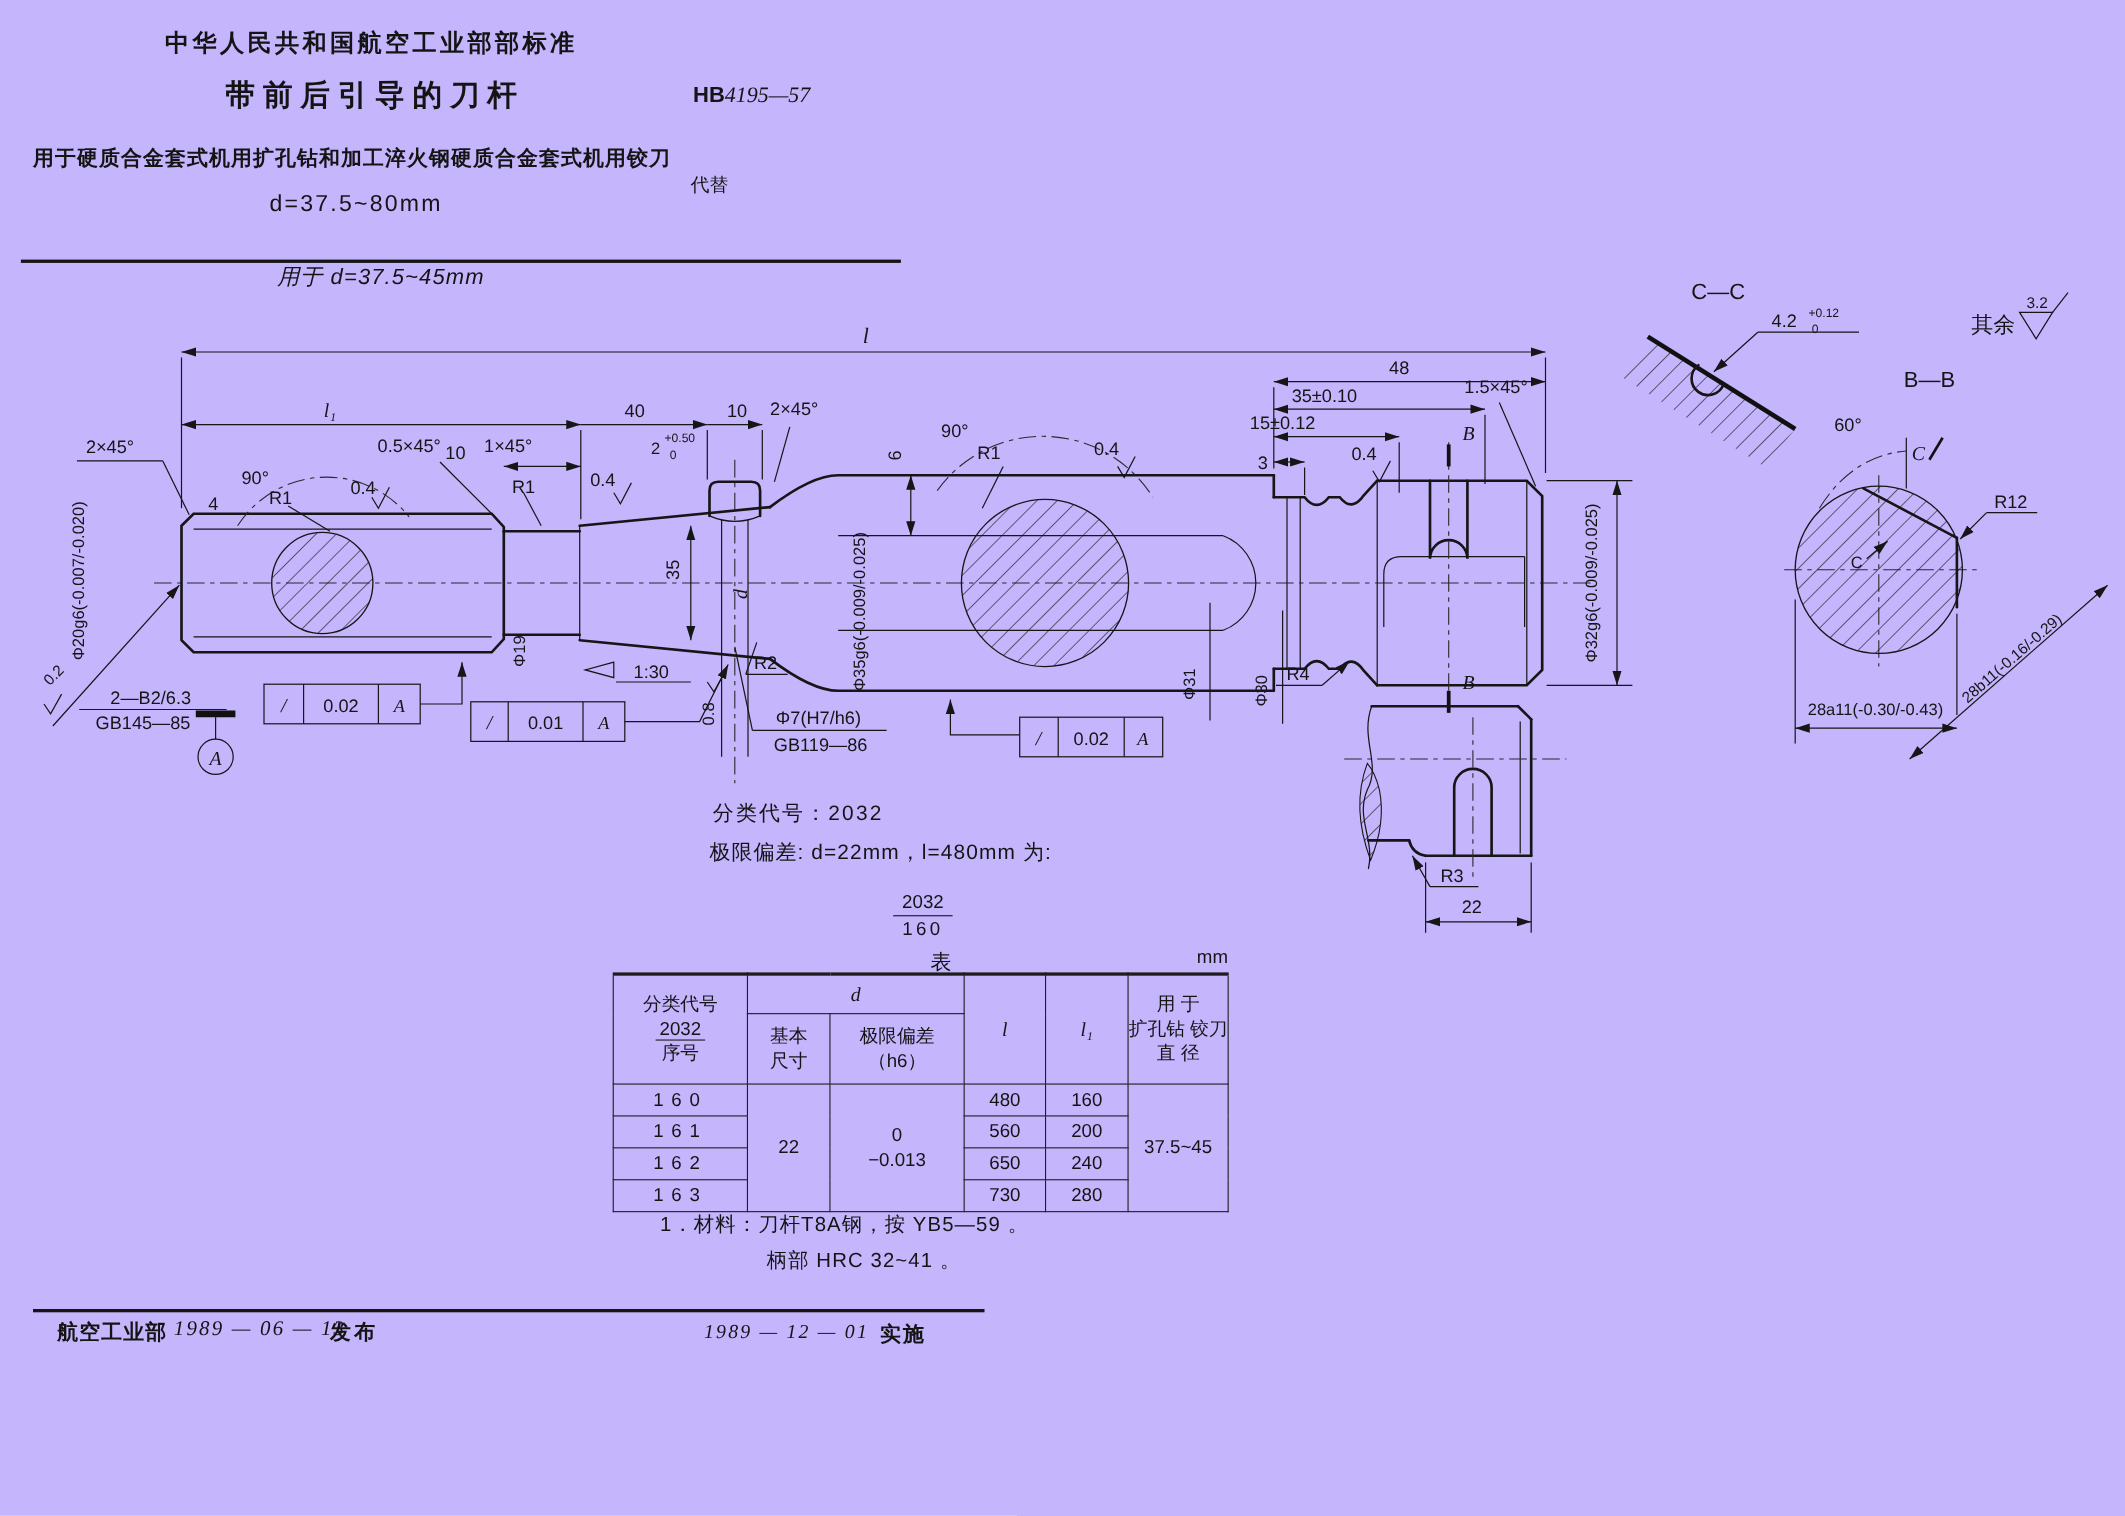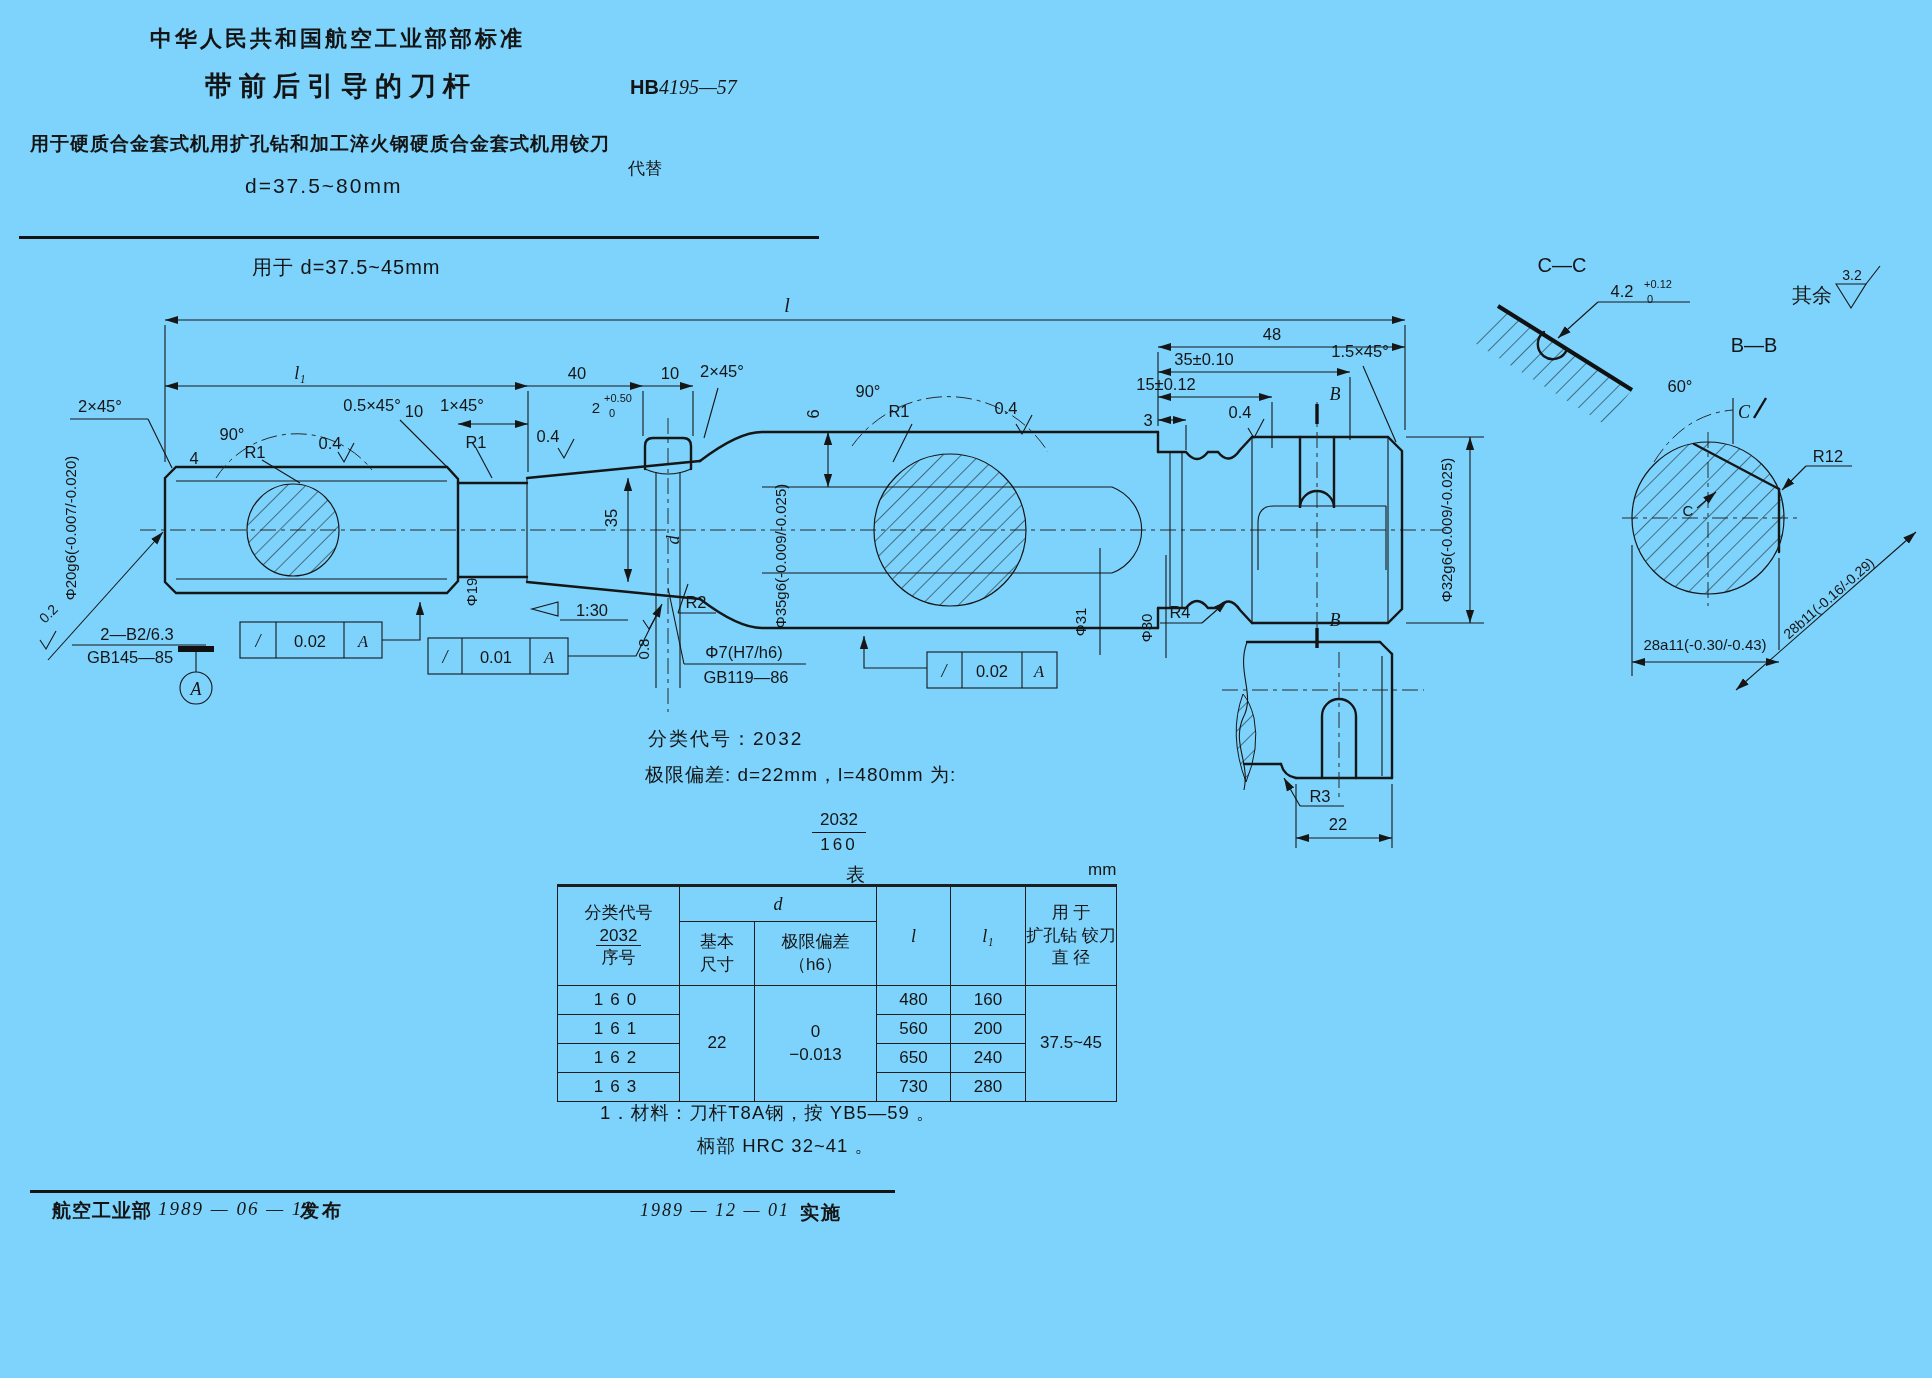--- a/index.html
+++ b/index.html
@@ -1,16 +1,16 @@
 <!DOCTYPE html>
 <html><head>
 <meta charset="utf-8">
 <style>
   html,body{margin:0;padding:0;background:#e8e8e4;}
-  .page{position:relative;width:1932px;height:1378px;background:#7dd3fc;overflow:hidden;
+  .page{position:relative;width:1932px;height:1378px;background:#c4b5fd;overflow:hidden;
         font-family:"Liberation Sans","DejaVu Sans",sans-serif;color:#141414;}
   .abs{position:absolute;white-space:nowrap;}
   .b{font-weight:bold;}
   .it{font-style:italic;font-family:"Liberation Serif","DejaVu Serif",serif;}
   .rule{position:absolute;background:#141414;}
   svg text{font-family:"Liberation Sans","DejaVu Sans",sans-serif;fill:#151515;font-size:16.5px;}
   svg .it{font-style:italic;font-family:"Liberation Serif","DejaVu Serif",serif;}
   .o{stroke:#161616;stroke-width:2.4;fill:none;stroke-linecap:round;}
   .t{stroke:#161616;stroke-width:1.1;fill:none;}
   .dm{stroke:#161616;stroke-width:1.1;fill:none;}
@@ -37,21 +37,21 @@
 
   <div class="abs b" style="left:150px;top:24px;font-size:22px;letter-spacing:3px;">中华人民共和国航空工业部部标准</div>
   <div class="abs b" style="left:205px;top:68px;font-size:27px;letter-spacing:7px;">带前后引导的刀杆</div>
   <div class="abs" style="left:630px;top:76px;font-size:20px;">
     <span class="b">HB</span><span class="it">4195—57</span>
   </div>
   <div class="abs b" style="left:30px;top:131px;font-size:19px;letter-spacing:1px;">用于硬质合金套式机用扩孔钻和加工淬火钢硬质合金套式机用铰刀</div>
   <div class="abs" style="left:628px;top:157px;font-size:17px;">代替</div>
   <div class="abs" style="left:245px;top:174px;font-size:21px;letter-spacing:2px;">d=37.5~80mm</div>
   <div class="rule" style="left:19px;top:236px;width:800px;height:3px;"></div>
-  <div class="abs" style="left:252px;top:254px;font-size:20px;letter-spacing:1px;">用于 d=37.5~45mm</div>
+  <div class="abs" style="left:252px;top:238px;font-size:20px;letter-spacing:1px;font-style:italic;">用于 d=37.5~45mm</div>
 
   <svg class="abs" style="left:0;top:0;" width="1932" height="1378" viewBox="0 0 1932 1378">
     <defs>
       <pattern id="h" width="13" height="13" patternUnits="userSpaceOnUse" patternTransform="rotate(45)">
         <line x1="0" y1="0" x2="0" y2="13" stroke="#161616" stroke-width="1.1"></line>
       </pattern>
       <marker id="ma" markerWidth="13" markerHeight="10" refX="12" refY="5" orient="auto-start-reverse">
         <path d="M0,1.2 L12,5 L0,8.8 Z" fill="#161616"></path>
       </marker>
     </defs>

